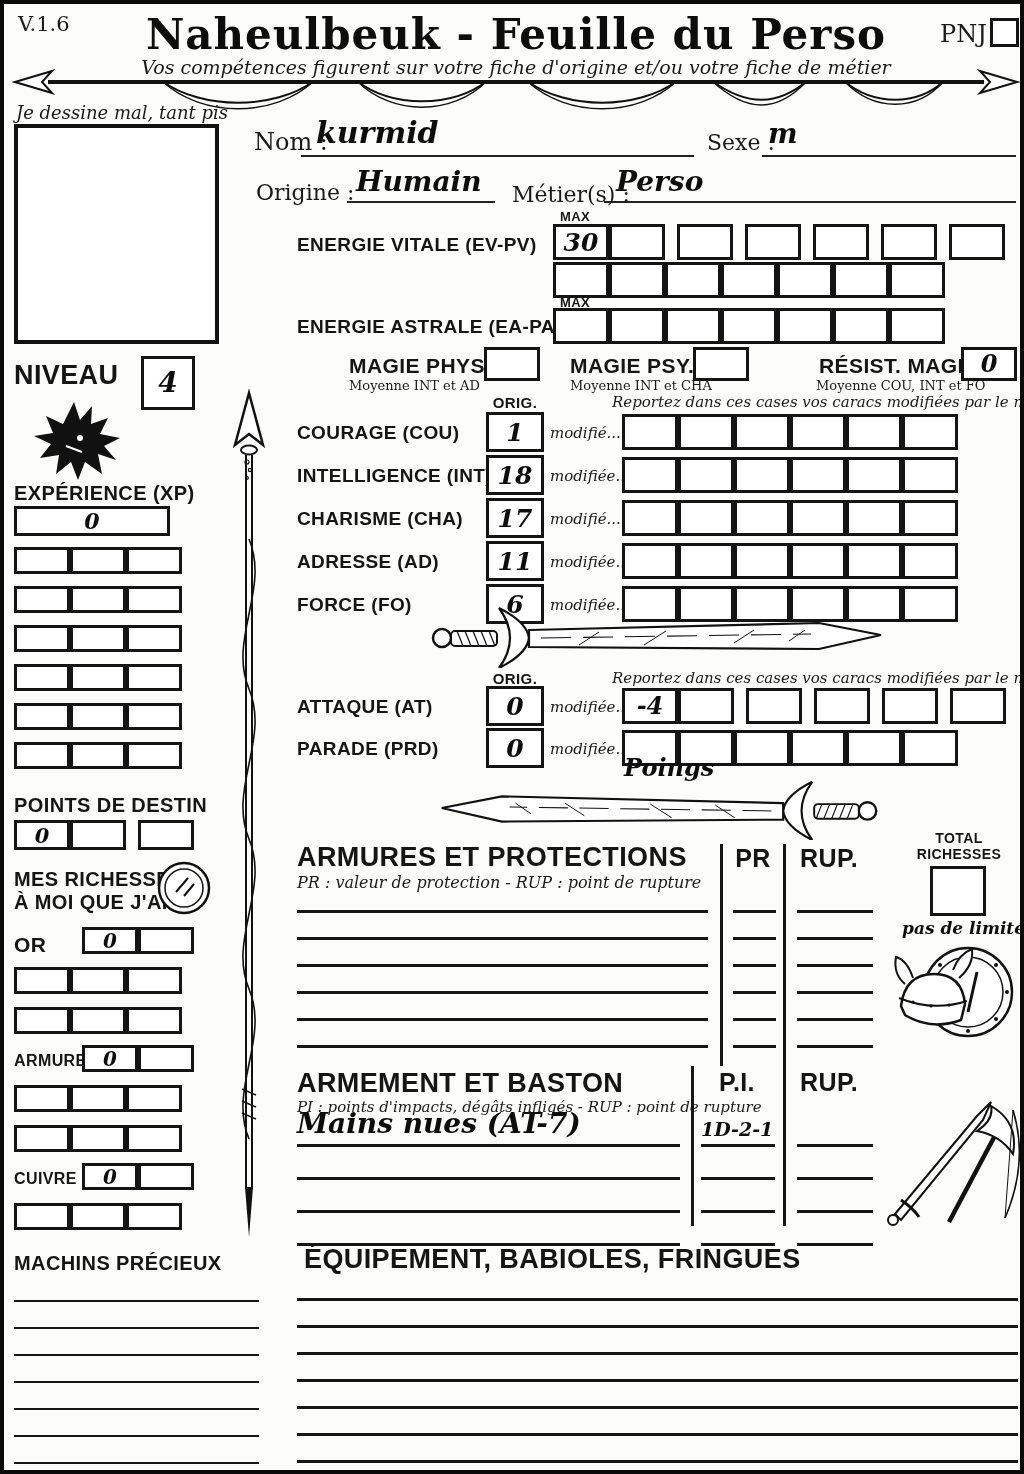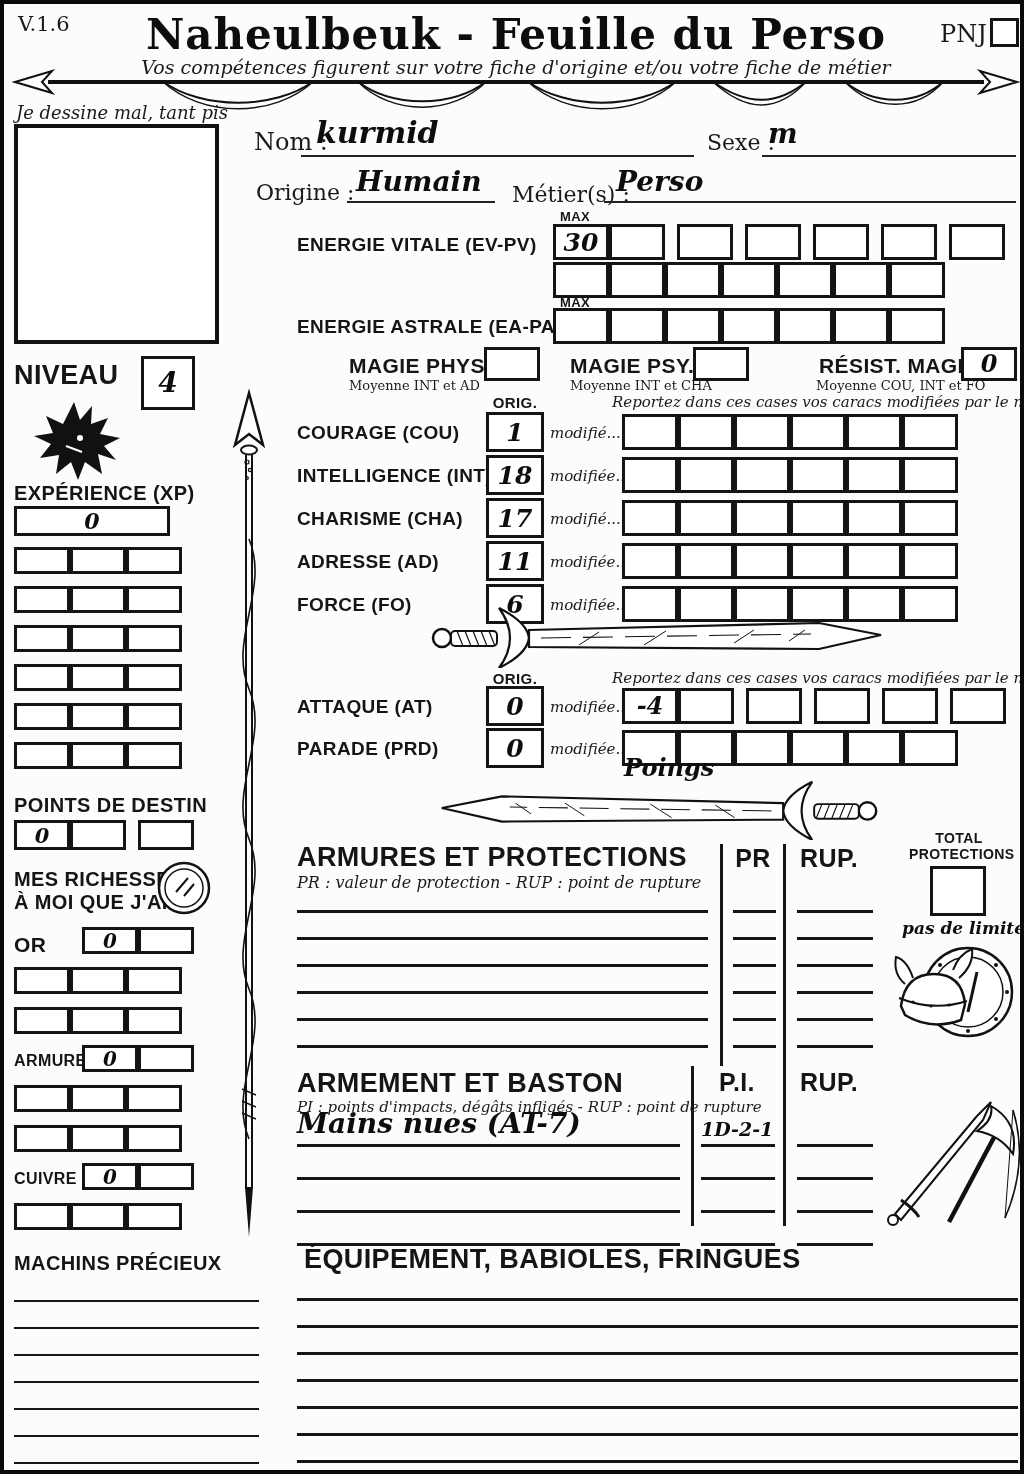--- a/index.html
+++ b/index.html
@@ -258,21 +258,21 @@
     </svg>
   </div>
 
   <div class="abs lbl" style="left:293px;top:838px;font-size:27px">ARMURES ET PROTECTIONS</div>
   <div class="abs it" style="left:293px;top:869px;font-size:16px">PR : valeur de protection - RUP : point de rupture</div>
   <div class="abs vbar" style="left:716px;top:840px;height:222px"></div>
   <div class="abs vbar" style="left:779px;top:840px;height:222px"></div>
   <div class="abs lbl ctr" style="left:719px;top:840px;width:60px;font-size:25px">PR</div>
   <div class="abs lbl" style="left:796px;top:840px;font-size:25px">RUP.</div>
   <div class="abs lbl ctr" style="left:905px;top:826px;width:100px;font-size:14px">TOTAL</div>
-  <div class="abs lbl ctr" style="left:905px;top:842px;width:100px;font-size:14px">PROTECTIONS</div>
+  <div class="abs lbl ctr" style="left:905px;top:842px;width:100px;font-size:14px">RICHESSES</div>
   <div class="abs" style="left:926px;top:862px;width:56px;height:50px;border:3px solid #141414;background:#fff"></div>
   <div class="abs hand" style="left:898px;top:916px;font-size:17px">pas de limite</div>
 
   <div class="abs" style="left:0;top:906px;width:1024px;display:flex;flex-direction:column">
     <div style="position:relative;height:27px;width:1024px">
       <div class="wline abs" style="left:293px;top:0;width:411px"></div>
       <div class="wline abs" style="left:729px;top:0;width:43px"></div>
       <div class="wline abs" style="left:793px;top:0;width:76px"></div>
     </div>
   <div style="position:relative;height:27px;width:1024px">

